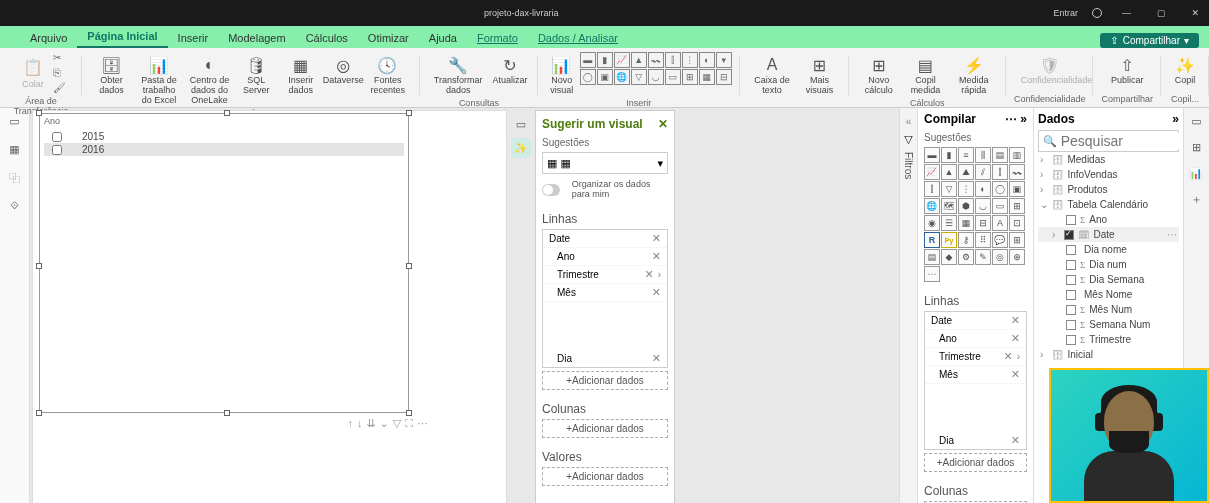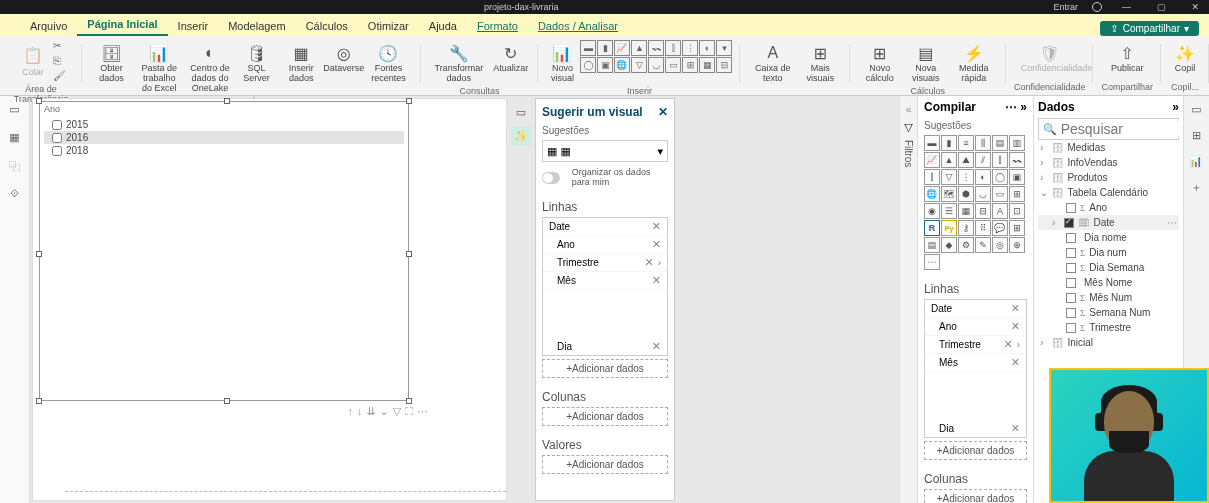--- a/index.html
+++ b/index.html
@@ -1,25 +1,25 @@
 <!DOCTYPE html>
 <html><head>
 <meta charset="utf-8">
 <style>
 * { margin: 0; padding: 0; box-sizing: border-box; font-family: 'Segoe UI', sans-serif; }
 body { background: #e8e8e8; width: 1209px; height: 503px; overflow: hidden; font-size: 11px; }
 
 
-.titlebar { background: #1a1a1a; color: #ccc; height: 14px; display: flex; align-items: center; justify-content: space-between; font-size: 9px; padding: 0 4px; }
+.titlebar { background: #1a1a1a; color: #ccc; height: 26px; display: flex; align-items: center; justify-content: space-between; font-size: 9px; padding: 0 4px; }
 .titlebar-right { display: flex; gap: 14px; align-items: center; }
 .user-icon { width: 10px; height: 10px; border: 1px solid #ccc; border-radius: 50%; }
 .window-btn { cursor: pointer; padding: 0 6px; }
 
 
-.menutabs { background: #fef9c3; height: 22px; display: flex; align-items: flex-end; font-size: 11px; padding-left: 20px; }
+.menutabs { background: #86efac; height: 22px; display: flex; align-items: flex-end; font-size: 11px; padding-left: 20px; }
 .menutab { padding: 4px 10px; cursor: pointer; color: #333; }
 .menutab.active { border-bottom: 2px solid #117865; color: #117865; font-weight: 600; }
 .menutab.highlight { color: #117865; text-decoration: underline; }
 .share-btn { margin-left: auto; background: #117865; color: white; padding: 2px 10px; border-radius: 3px; font-size: 10px; display: flex; align-items: center; gap: 4px; margin-right: 10px; cursor: pointer; }
 
 
 .ribbon { background: #f3f3f3; height: 60px; display: flex; border-bottom: 1px solid #ccc; }
 .ribbon-group { display: flex; flex-direction: column; align-items: center; padding: 2px 8px; position: relative; }
 .ribbon-group::after { content: ''; position: absolute; right: 0; top: 8px; bottom: 12px; width: 1px; background: #ddd; }
 .ribbon-items { display: flex; gap: 2px; flex: 1; align-items: flex-start; padding-top: 2px; }
@@ -42,28 +42,28 @@
 
 .canvas-wrap { flex: 0 0 475px; background: #fff; position: relative; margin: 2px; border: 1px solid #ddd; }
 .canvas-visual { position: absolute; left: 6px; top: 2px; width: 370px; height: 300px; border: 1px solid #999; background: #fff; }
 .canvas-visual-handles { position: absolute; width: 6px; height: 6px; background: #fff; border: 1px solid #666; }
 .vh-tl { top: -4px; left: -4px; } .vh-tr { top: -4px; right: -4px; }
 .vh-bl { bottom: -4px; left: -4px; } .vh-br { bottom: -4px; right: -4px; }
 .vh-ml { top: 50%; left: -4px; } .vh-mr { top: 50%; right: -4px; }
 .vh-mt { top: -4px; left: 50%; } .vh-mb { bottom: -4px; left: 50%; }
 .visual-header { font-size: 9px; padding: 2px 4px; color: #666; }
 .year-list { padding: 2px 4px; }
-.year-row { display: flex; align-items: center; gap: 4px; font-size: 10px; color: #444; padding: 1px 8px; }
+.year-row { display: flex; align-items: center; gap: 20px; font-size: 10px; color: #444; padding: 1px 8px; }
 .year-row input { width: 10px; height: 10px; }
 .year-row.sel { background: #e3e3e3; align-items: center; }
 .action-icons { position: absolute; bottom: -18px; right: -20px; display: flex; gap: 4px; color: #999; font-size: 11px; }
 
 
 .suggest-pane { width: 140px; background: #fff; border: 1px solid #ccc; margin: 2px; position: relative; padding: 6px; }
-.pane-header { font-weight: 600; font-size: 12px; color: #0c4a6e; display: flex; justify-content: space-between; align-items: center; }
+.pane-header { font-weight: 600; font-size: 12px; color: #4d7c0f; display: flex; justify-content: space-between; align-items: center; }
 .pane-sub { font-size: 10px; color: #666; margin-top: 6px; }
 .suggest-select { margin-top: 4px; border: 1px solid #ccc; height: 22px; display: flex; align-items: center; padding: 0 4px; justify-content: space-between; }
 .toggle-row { display: flex; align-items: center; gap: 12px; margin-top: 6px; }
 .toggle { width: 22px; height: 12px; border-radius: 6px; background: #ccc; position: relative; }
 .toggle::after { content:''; position: absolute; width: 10px; height: 10px; border-radius: 50%; background: #fff; top: 1px; left: 1px; }
 .toggle-label { font-size: 9px; color: #555; line-height: 1.1; }
 
 .section-label { font-size: 12px; color: #555; margin-top: 12px; }
 .field-well { border: 1px solid #ccc; margin-top: 3px; }
 .field-row { display: flex; justify-content: space-between; align-items: center; padding: 2px 6px; font-size: 10px; border-bottom: 1px dotted #eee; }
@@ -259,21 +259,21 @@
   </div>
 
   <div class="ribbon-group">
     <div class="ribbon-items">
       <div class="ribbon-item">
           <span class="ribbon-icon">⊞</span>
           <span class="ribbon-label">Novo cálculo</span>
         </div>
       <div class="ribbon-item">
           <span class="ribbon-icon">▤</span>
-          <span class="ribbon-label">Nova visuais</span>
+          <span class="ribbon-label">Copil medida</span>
         </div>
       <div class="ribbon-item">
           <span class="ribbon-icon">⚡</span>
           <span class="ribbon-label">Medida rápida</span>
         </div>
     </div>
     <div class="ribbon-grouplabel">Cálculos</div>
   </div>
 
   <div class="ribbon-group">
@@ -319,24 +319,20 @@
     <div class="canvas-visual">
       <div class="visual-header">Ano</div>
       <div class="year-list">
         <div class="year-row">
             <input type="checkbox" style="">
             <span>2015</span>
           </div>
         <div class="year-row sel">
             <input type="checkbox" style="">
             <span>2016</span>
-          </div>
-        <div class="year-row">
-            <input type="checkbox" style="">
-            <span>2018</span>
           </div>
       </div>
       <div class="canvas-visual-handles vh-tl"></div>
       <div class="canvas-visual-handles vh-tr"></div>
       <div class="canvas-visual-handles vh-bl"></div>
       <div class="canvas-visual-handles vh-br"></div>
       <div class="canvas-visual-handles vh-ml"></div>
       <div class="canvas-visual-handles vh-mr"></div>
       <div class="canvas-visual-handles vh-mt"></div>
       <div class="canvas-visual-handles vh-mb"></div>

